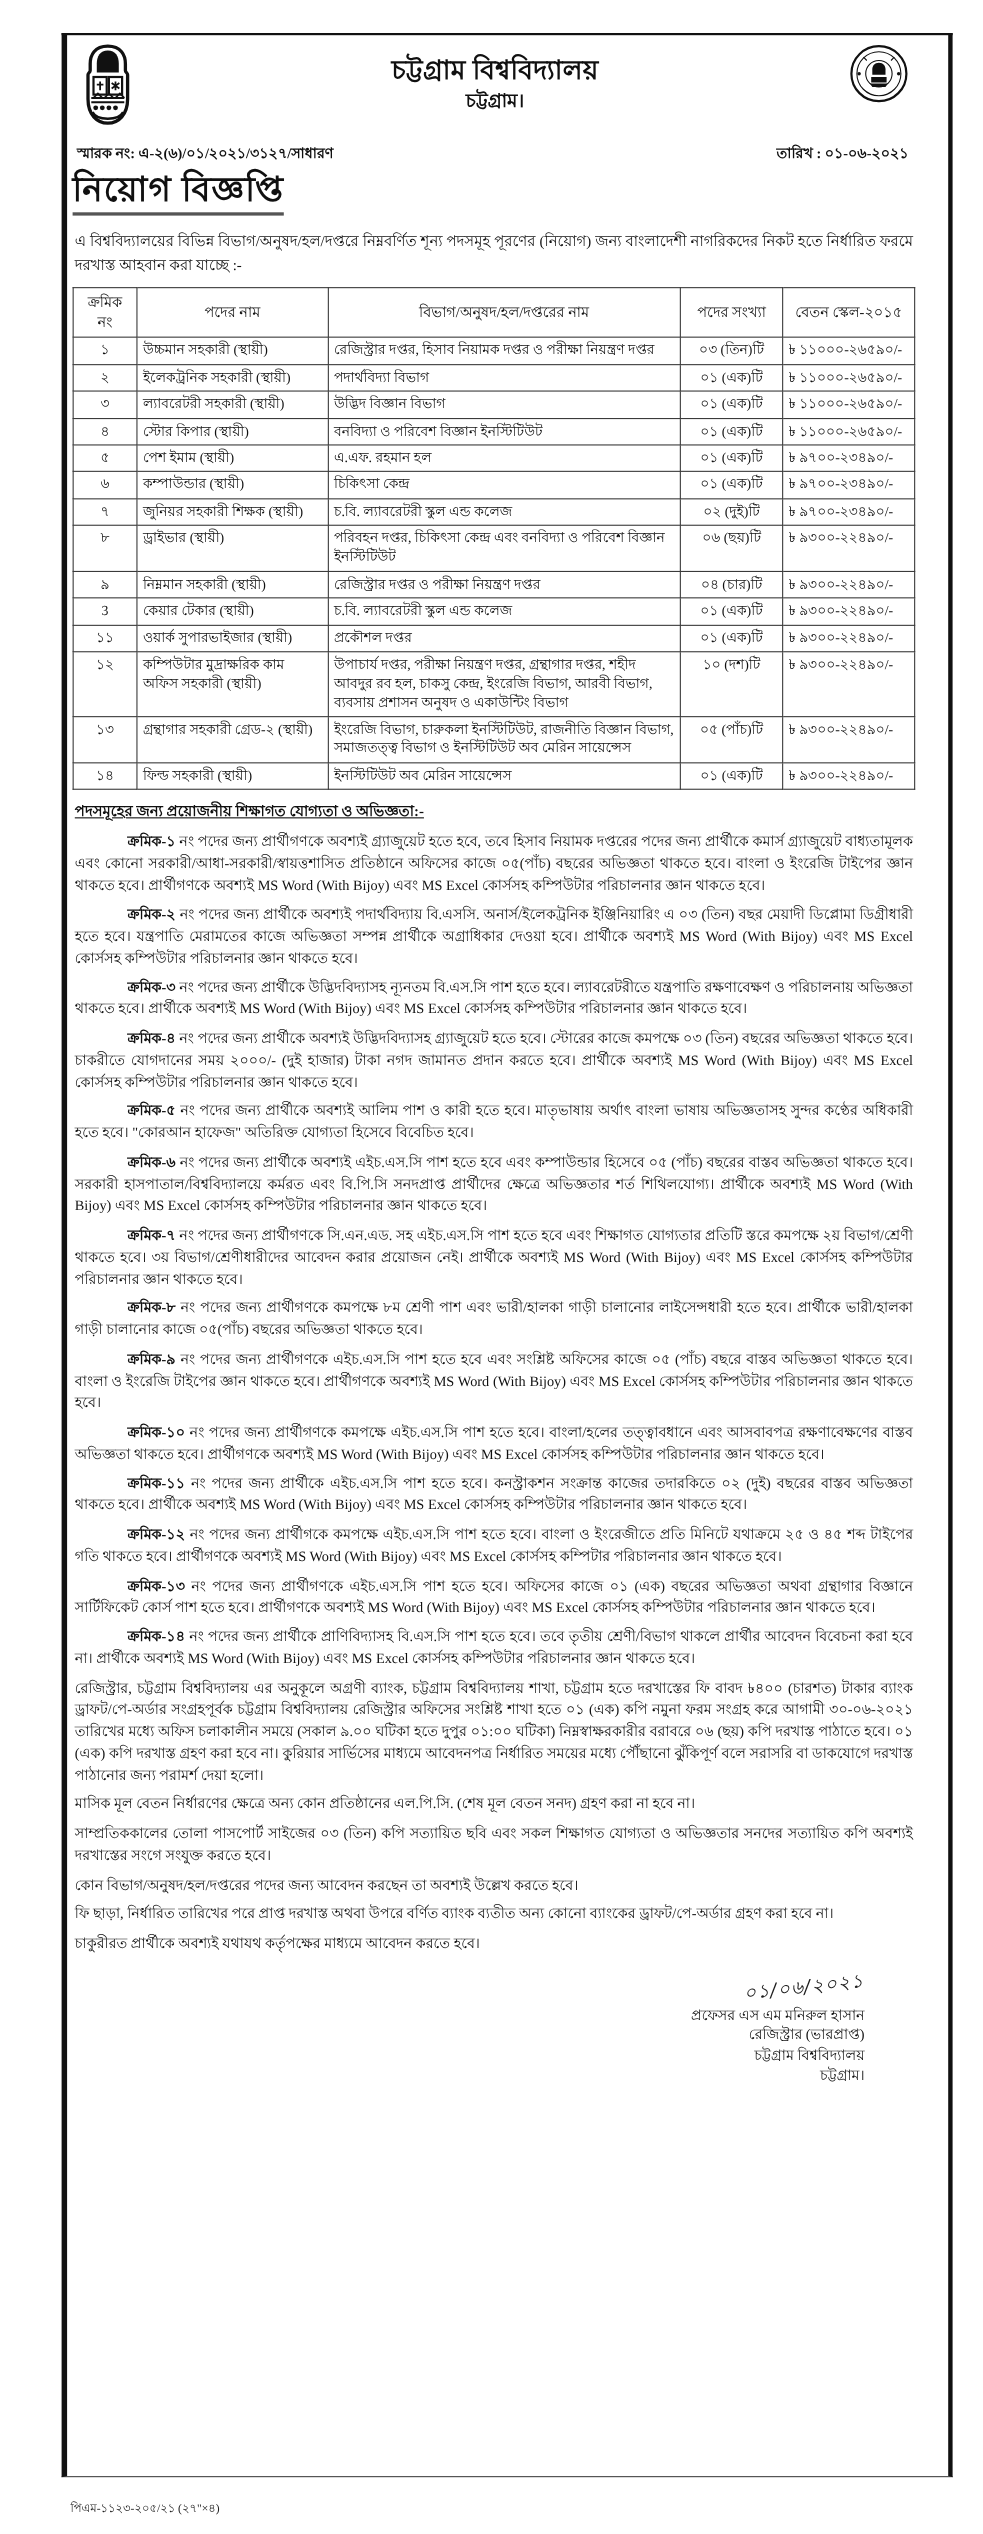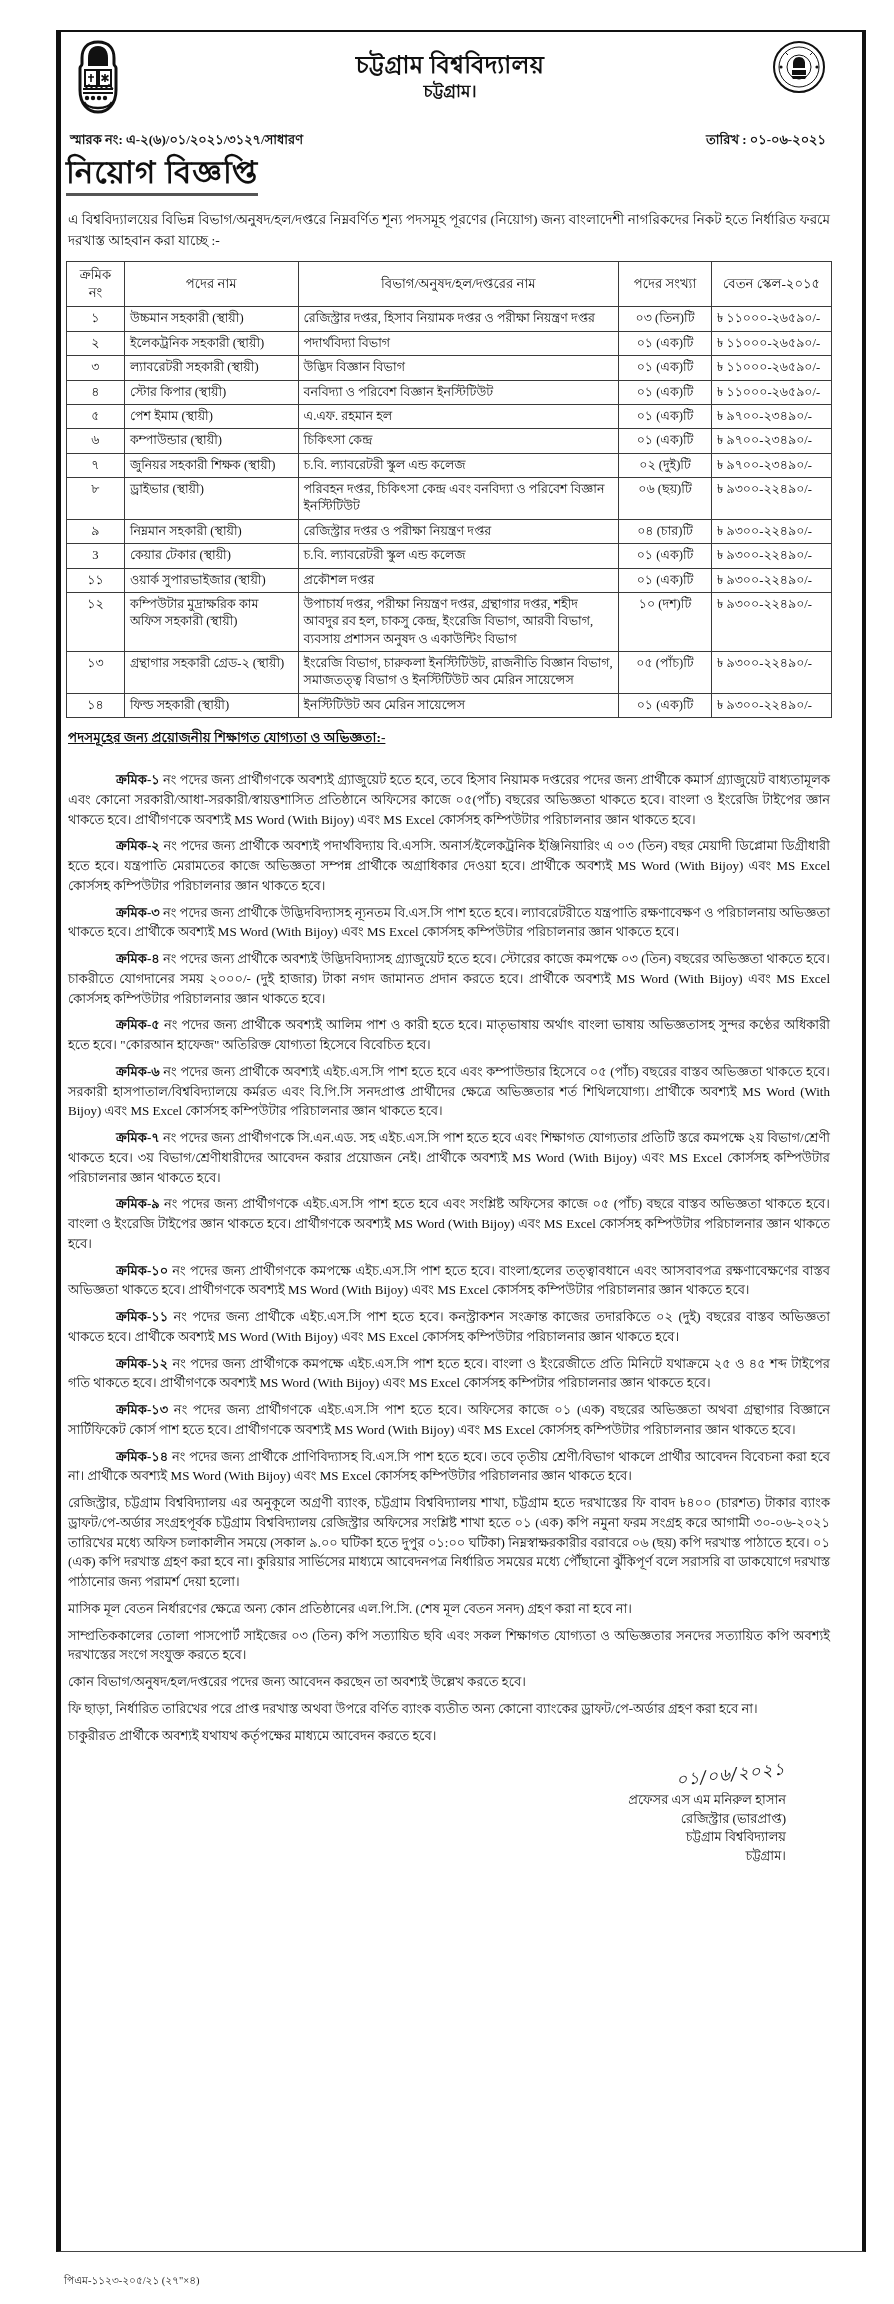--- a/index.html
+++ b/index.html
@@ -130,21 +130,21 @@
 
   td.sl { text-align: center; }
   td.count { text-align: center; white-space: nowrap; }
   td.scale { white-space: nowrap; }
 
   
   .sec-head {
     font-size: 13.5px;
     font-weight: bold;
     text-decoration: underline;
-    margin: 9px 2px 20px 2px;
+    margin: 9px 2px 5px 2px;
   }
   p.qual, p.note {
     font-size: 13px;
     line-height: 1.52;
     text-align: justify;
     margin: 0 2px 7px 2px;
   }
   p.qual .lead {
     font-weight: bold;
     margin-left: 48px;
@@ -362,20 +362,21 @@
 
     <div class="sec-head">পদসমূহের জন্য প্রয়োজনীয় শিক্ষাগত যোগ্যতা ও অভিজ্ঞতা:-</div>
     <div id="qual-list">
         <p class="qual"><span class="lead">ক্রমিক-১</span><span> নং পদের জন্য প্রার্থীগণকে অবশ্যই গ্র্যাজুয়েট হতে হবে, তবে হিসাব নিয়ামক দপ্তরের পদের জন্য প্রার্থীকে কমার্স গ্র্যাজুয়েট বাধ্যতামূলক এবং কোনো সরকারী/আধা-সরকারী/স্বায়ত্তশাসিত প্রতিষ্ঠানে অফিসের কাজে ০৫(পাঁচ) বছরের অভিজ্ঞতা থাকতে হবে। বাংলা ও ইংরেজি টাইপের জ্ঞান থাকতে হবে। প্রার্থীগণকে অবশ্যই MS Word (With Bijoy) এবং MS Excel কোর্সসহ কম্পিউটার পরিচালনার জ্ঞান থাকতে হবে।</span></p>
         <p class="qual"><span class="lead">ক্রমিক-২</span><span> নং পদের জন্য প্রার্থীকে অবশ্যই পদার্থবিদ্যায় বি.এসসি. অনার্স/ইলেকট্রনিক ইঞ্জিনিয়ারিং এ ০৩ (তিন) বছর মেয়াদী ডিপ্লোমা ডিগ্রীধারী হতে হবে। যন্ত্রপাতি মেরামতের কাজে অভিজ্ঞতা সম্পন্ন প্রার্থীকে অগ্রাধিকার দেওয়া হবে। প্রার্থীকে অবশ্যই MS Word (With Bijoy) এবং MS Excel কোর্সসহ কম্পিউটার পরিচালনার জ্ঞান থাকতে হবে।</span></p>
         <p class="qual"><span class="lead">ক্রমিক-৩</span><span> নং পদের জন্য প্রার্থীকে উদ্ভিদবিদ্যাসহ ন্যূনতম বি.এস.সি পাশ হতে হবে। ল্যাবরেটরীতে যন্ত্রপাতি রক্ষণাবেক্ষণ ও পরিচালনায় অভিজ্ঞতা থাকতে হবে। প্রার্থীকে অবশ্যই MS Word (With Bijoy) এবং MS Excel কোর্সসহ কম্পিউটার পরিচালনার জ্ঞান থাকতে হবে।</span></p>
         <p class="qual"><span class="lead">ক্রমিক-৪</span><span> নং পদের জন্য প্রার্থীকে অবশ্যই উদ্ভিদবিদ্যাসহ গ্র্যাজুয়েট হতে হবে। স্টোরের কাজে কমপক্ষে ০৩ (তিন) বছরের অভিজ্ঞতা থাকতে হবে। চাকরীতে যোগদানের সময় ২০০০/- (দুই হাজার) টাকা নগদ জামানত প্রদান করতে হবে। প্রার্থীকে অবশ্যই MS Word (With Bijoy) এবং MS Excel কোর্সসহ কম্পিউটার পরিচালনার জ্ঞান থাকতে হবে।</span></p>
         <p class="qual"><span class="lead">ক্রমিক-৫</span><span> নং পদের জন্য প্রার্থীকে অবশ্যই আলিম পাশ ও কারী হতে হবে। মাতৃভাষায় অর্থাৎ বাংলা ভাষায় অভিজ্ঞতাসহ সুন্দর কণ্ঠের অধিকারী হতে হবে। "কোরআন হাফেজ" অতিরিক্ত যোগ্যতা হিসেবে বিবেচিত হবে।</span></p>
         <p class="qual"><span class="lead">ক্রমিক-৬</span><span> নং পদের জন্য প্রার্থীকে অবশ্যই এইচ.এস.সি পাশ হতে হবে এবং কম্পাউন্ডার হিসেবে ০৫ (পাঁচ) বছরের বাস্তব অভিজ্ঞতা থাকতে হবে। সরকারী হাসপাতাল/বিশ্ববিদ্যালয়ে কর্মরত এবং বি.পি.সি সনদপ্রাপ্ত প্রার্থীদের ক্ষেত্রে অভিজ্ঞতার শর্ত শিথিলযোগ্য। প্রার্থীকে অবশ্যই MS Word (With Bijoy) এবং MS Excel কোর্সসহ কম্পিউটার পরিচালনার জ্ঞান থাকতে হবে।</span></p>
         <p class="qual"><span class="lead">ক্রমিক-৭</span><span> নং পদের জন্য প্রার্থীগণকে সি.এন.এড. সহ এইচ.এস.সি পাশ হতে হবে এবং শিক্ষাগত যোগ্যতার প্রতিটি স্তরে কমপক্ষে ২য় বিভাগ/শ্রেণী থাকতে হবে। ৩য় বিভাগ/শ্রেণীধারীদের আবেদন করার প্রয়োজন নেই। প্রার্থীকে অবশ্যই MS Word (With Bijoy) এবং MS Excel কোর্সসহ কম্পিউটার পরিচালনার জ্ঞান থাকতে হবে।</span></p>
+        <p class="qual"><span class="lead">ক্রমিক-৮</span><span> নং পদের জন্য প্রার্থীগণকে কমপক্ষে ৮ম শ্রেণী পাশ এবং ভারী/হালকা গাড়ী চালানোর লাইসেন্সধারী হতে হবে। প্রার্থীকে ভারী/হালকা গাড়ী চালানোর কাজে ০৫(পাঁচ) বছরের অভিজ্ঞতা থাকতে হবে।</span></p>
         <p class="qual"><span class="lead">ক্রমিক-৯</span><span> নং পদের জন্য প্রার্থীগণকে এইচ.এস.সি পাশ হতে হবে এবং সংশ্লিষ্ট অফিসের কাজে ০৫ (পাঁচ) বছরে বাস্তব অভিজ্ঞতা থাকতে হবে। বাংলা ও ইংরেজি টাইপের জ্ঞান থাকতে হবে। প্রার্থীগণকে অবশ্যই MS Word (With Bijoy) এবং MS Excel কোর্সসহ কম্পিউটার পরিচালনার জ্ঞান থাকতে হবে।</span></p>
         <p class="qual"><span class="lead">ক্রমিক-১০</span><span> নং পদের জন্য প্রার্থীগণকে কমপক্ষে এইচ.এস.সি পাশ হতে হবে। বাংলা/হলের তত্ত্বাবধানে এবং আসবাবপত্র রক্ষণাবেক্ষণের বাস্তব অভিজ্ঞতা থাকতে হবে। প্রার্থীগণকে অবশ্যই MS Word (With Bijoy) এবং MS Excel কোর্সসহ কম্পিউটার পরিচালনার জ্ঞান থাকতে হবে।</span></p>
         <p class="qual"><span class="lead">ক্রমিক-১১</span><span> নং পদের জন্য প্রার্থীকে এইচ.এস.সি পাশ হতে হবে। কনস্ট্রাকশন সংক্রান্ত কাজের তদারকিতে ০২ (দুই) বছরের বাস্তব অভিজ্ঞতা থাকতে হবে। প্রার্থীকে অবশ্যই MS Word (With Bijoy) এবং MS Excel কোর্সসহ কম্পিউটার পরিচালনার জ্ঞান থাকতে হবে।</span></p>
         <p class="qual"><span class="lead">ক্রমিক-১২</span><span> নং পদের জন্য প্রার্থীগকে কমপক্ষে এইচ.এস.সি পাশ হতে হবে। বাংলা ও ইংরেজীতে প্রতি মিনিটে যথাক্রমে ২৫ ও ৪৫ শব্দ টাইপের গতি থাকতে হবে। প্রার্থীগণকে অবশ্যই MS Word (With Bijoy) এবং MS Excel কোর্সসহ কম্পিটার পরিচালনার জ্ঞান থাকতে হবে।</span></p>
         <p class="qual"><span class="lead">ক্রমিক-১৩</span><span> নং পদের জন্য প্রার্থীগণকে এইচ.এস.সি পাশ হতে হবে। অফিসের কাজে ০১ (এক) বছরের অভিজ্ঞতা অথবা গ্রন্থাগার বিজ্ঞানে সার্টিফিকেট কোর্স পাশ হতে হবে। প্রার্থীগণকে অবশ্যই MS Word (With Bijoy) এবং MS Excel কোর্সসহ কম্পিউটার পরিচালনার জ্ঞান থাকতে হবে।</span></p>
         <p class="qual"><span class="lead">ক্রমিক-১৪</span><span> নং পদের জন্য প্রার্থীকে প্রাণিবিদ্যাসহ বি.এস.সি পাশ হতে হবে। তবে তৃতীয় শ্রেণী/বিভাগ থাকলে প্রার্থীর আবেদন বিবেচনা করা হবে না। প্রার্থীকে অবশ্যই MS Word (With Bijoy) এবং MS Excel কোর্সসহ কম্পিউটার পরিচালনার জ্ঞান থাকতে হবে।</span></p>
       </div>
 
     <div id="note-list">
         <p class="note">রেজিস্ট্রার, চট্টগ্রাম বিশ্ববিদ্যালয় এর অনুকূলে অগ্রণী ব্যাংক, চট্টগ্রাম বিশ্ববিদ্যালয় শাখা, চট্টগ্রাম হতে দরখাস্তের ফি বাবদ ৳৪০০ (চারশত) টাকার ব্যাংক ড্রাফট/পে-অর্ডার সংগ্রহপূর্বক চট্টগ্রাম বিশ্ববিদ্যালয় রেজিস্ট্রার অফিসের সংশ্লিষ্ট শাখা হতে ০১ (এক) কপি নমুনা ফরম সংগ্রহ করে আগামী ৩০-০৬-২০২১ তারিখের মধ্যে অফিস চলাকালীন সময়ে (সকাল ৯.০০ ঘটিকা হতে দুপুর ০১:০০ ঘটিকা) নিম্নস্বাক্ষরকারীর বরাবরে ০৬ (ছয়) কপি দরখাস্ত পাঠাতে হবে। ০১ (এক) কপি দরখাস্ত গ্রহণ করা হবে না। কুরিয়ার সার্ভিসের মাধ্যমে আবেদনপত্র নির্ধারিত সময়ের মধ্যে পৌঁছানো ঝুঁকিপূর্ণ বলে সরাসরি বা ডাকযোগে দরখাস্ত পাঠানোর জন্য পরামর্শ দেয়া হলো।</p>

